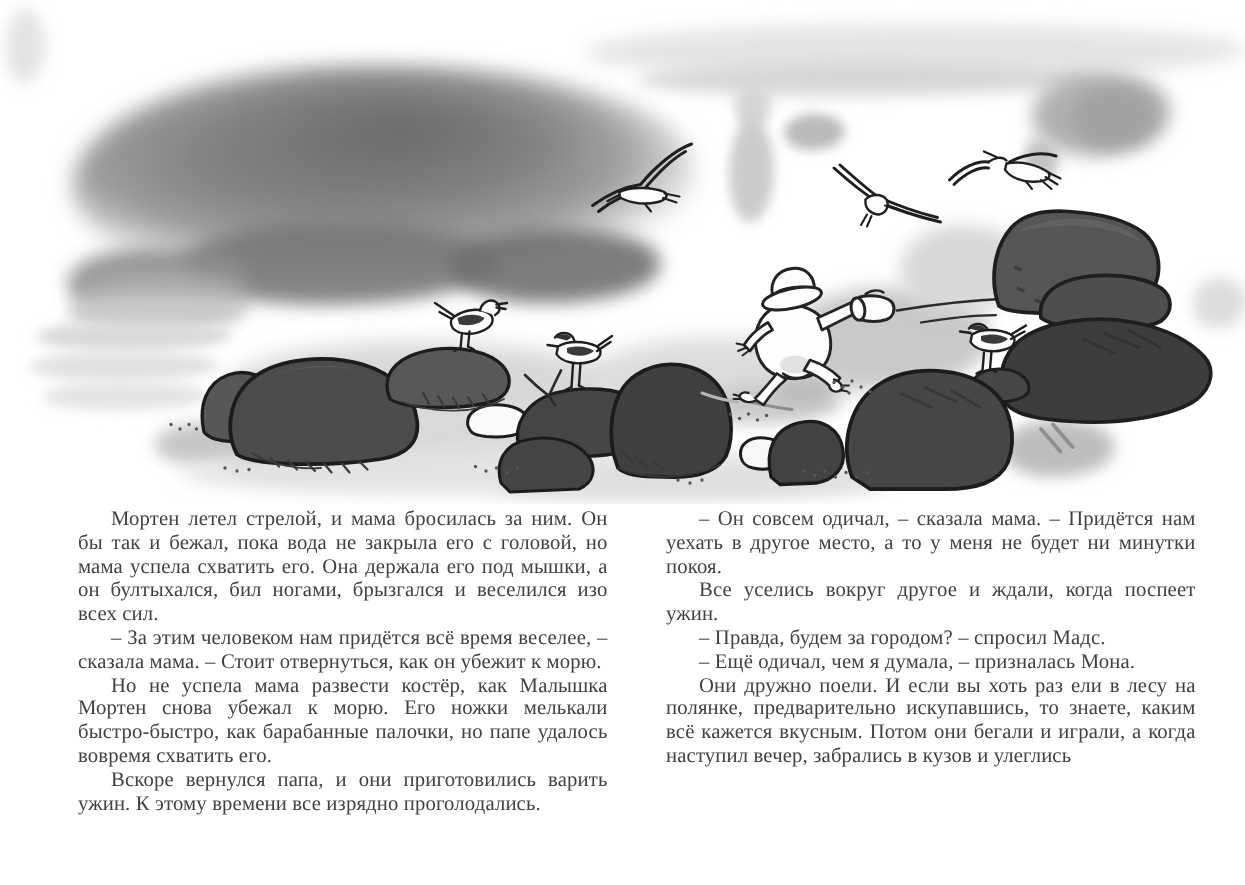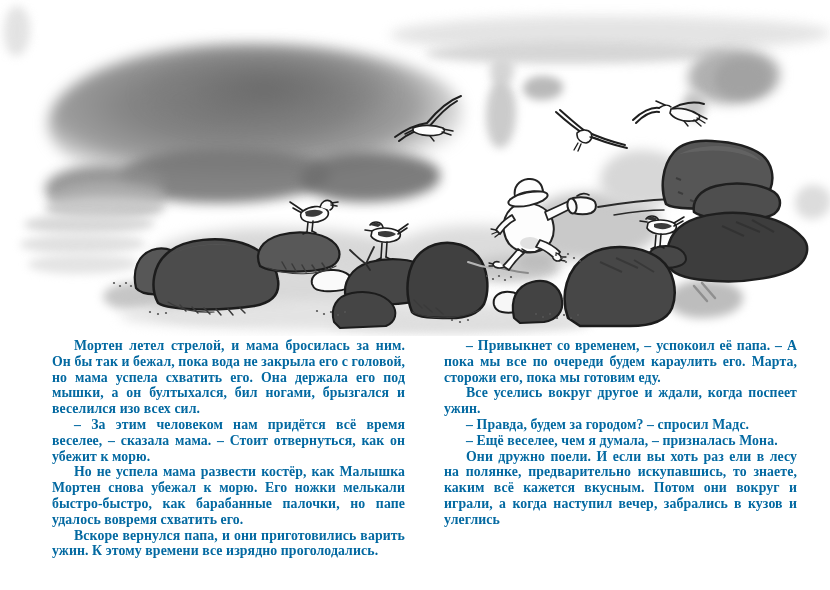--- a/index.html
+++ b/index.html
@@ -4,21 +4,21 @@
 <style>
   html,body{margin:0;padding:0;background:#ffffff;}
   .page{position:relative;width:830px;height:590px;background:#ffffff;overflow:hidden;
         font-family:"Liberation Serif","DejaVu Serif",serif;}
   
   .illustration{position:absolute;left:0;top:0;width:830px;height:336px;overflow:hidden;}
   .wash{position:absolute;border-radius:48% 52% 55% 45% / 55% 45% 52% 48%;}
   .lineart{position:absolute;left:0;top:0;}
   
   .text-area{position:absolute;left:52px;top:338px;width:745px;display:flex;gap:39px;
-             color:#0369a1;font-weight:700;font-size:13.8px;line-height:15.8px;
+             color:#404040;font-weight:400;font-size:13.8px;line-height:15.8px;
              letter-spacing:0.1px;text-align:justify;}
   .col{width:353px;}
   .col p{margin:0;text-indent:22px;}
 </style>
 </head>
 <body>
 
 <div class="page">
 
   <div class="illustration">
@@ -283,21 +283,21 @@
   </div>
 
   <div class="text-area">
     <div class="col">
       <p>Мортен летел стрелой, и мама бросилась за ним. Он бы так и бежал, пока вода не закрыла его с головой, но мама успела схватить его. Она держала его под мышки, а он бултыхался, бил ногами, брызгался и веселился изо всех сил.</p>
       <p>– За этим человеком нам придётся всё время веселее, – сказала мама. – Стоит отвернуться, как он убежит к морю.</p>
       <p>Но не успела мама развести костёр, как Малышка Мортен снова убежал к морю. Его ножки мелькали быстро-быстро, как барабанные палочки, но папе удалось вовремя схватить его.</p>
       <p>Вскоре вернулся папа, и они приготовились варить ужин. К этому времени все изрядно проголодались.</p>
     </div>
     <div class="col">
-      <p>– Привыкнет со временем, – успокоил её папа. – А пока мы все по очереди будем караулить его. Марта, сторожи его, пока мы готовим еду.</p>
+      <p>– Он совсем одичал, – сказала мама. – Придётся нам уехать в другое место, а то у меня не будет ни минутки покоя.</p>
       <p>Все уселись вокруг другое и ждали, когда поспеет ужин.</p>
       <p>– Правда, будем за городом? – спросил Мадс.</p>
-      <p>– Ещё веселее, чем я думала, – призналась Мона.</p>
-      <p>Они дружно поели. И если вы хоть раз ели в лесу на полянке, предварительно искупавшись, то знаете, каким всё кажется вкусным. Потом они вокруг и играли, а когда наступил вечер, забрались в кузов и улеглись</p>
+      <p>– Ещё одичал, чем я думала, – призналась Мона.</p>
+      <p>Они дружно поели. И если вы хоть раз ели в лесу на полянке, предварительно искупавшись, то знаете, каким всё кажется вкусным. Потом они бегали и играли, а когда наступил вечер, забрались в кузов и улеглись</p>
     </div>
   </div>
 
 </div>
 
 </body></html>

